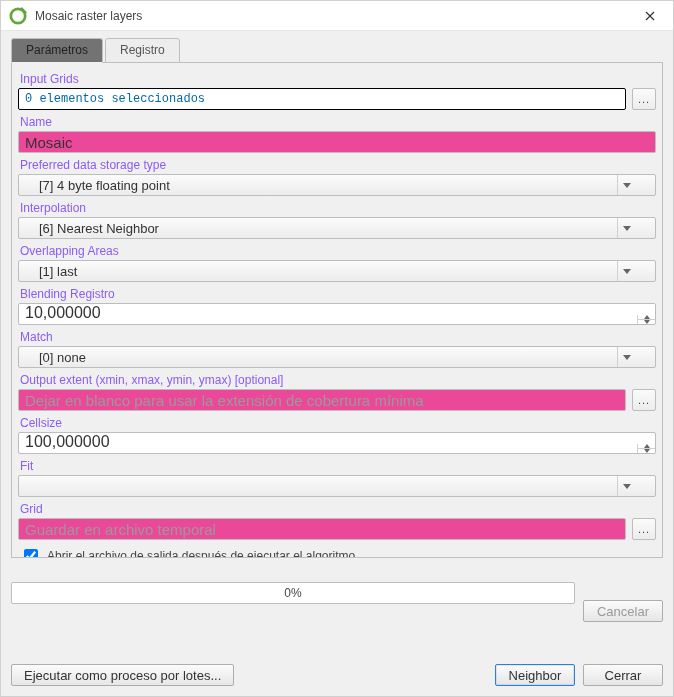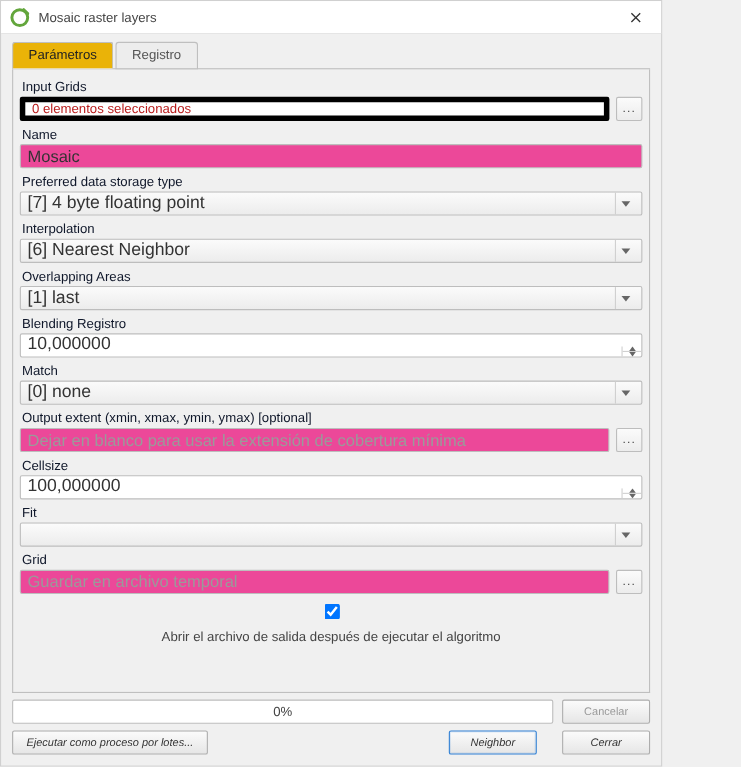--- a/index.html
+++ b/index.html
@@ -4,21 +4,21 @@
 <style>
   * { box-sizing: border-box; }
   html, body {
     margin: 0; padding: 0;
     font-family: "Segoe UI", Tahoma, sans-serif;
     font-size: 12px;
     background: #f0f0f0;
     color: #333;
   }
   .window {
-    width: 602px; height: 697px;
+    width: 674px; height: 697px;
     background: #f0f0f0;
     border: 1px solid #d0d0d0;
     display: flex; flex-direction: column;
   }
   .titlebar {
     height: 30px;
     background: #fff;
     display: flex; align-items: center;
     padding: 0 8px;
     border-bottom: 1px solid #e5e5e5;
@@ -52,36 +52,36 @@
     border: 1px solid #bfbfbf;
     border-bottom: 1px solid #bfbfbf;
     border-radius: 3px 3px 0 0;
     margin-right: 2px;
     background: #ededed;
     font-size: 12px; color: #555;
     position: relative; z-index: 1;
     cursor: default;
   }
   .tab.active {
-    background: #eab308;
+    background: #737373;
     border-bottom: 1px solid #f0f0f0;
     color: #222;
     z-index: 2;
   }
   .panel {
     flex: 1;
     border: 1px solid #bfbfbf;
     border-top: none;
     background: #f0f0f0;
     padding: 6px 6px;
     overflow-y: auto;
   }
   .field { margin-bottom: 2px; }
   .label {
-    font-size: 12px; color: #0f172a;
+    font-size: 12px; color: #8b5cf6;
     padding: 3px 2px 2px 2px;
   }
   .row {
     display: flex; align-items: stretch; gap: 6px;
   }
   .row .control { flex: 1; }
   input[type="text"], .textinput {
     width: 100%;
     height: 22px;
     border: 1px solid #bdbdbd;
@@ -89,35 +89,35 @@
     padding: 2px 6px;
     font-size: 15px;
     color: #333;
     border-radius: 2px;
   }
   input[type="text"]::placeholder, .textinput.placeholder {
     color: #9a9a9a;
   }
   .readonly-input {
     width: 100%; height: 22px;
-    border: 5px solid #000000;
+    border: 1px solid #000000;
     background: #fff;
     padding: 2px 6px;
-    font-size: 12px; color: #b91c1c;
+    font-size: 12px; color: #0369a1;
     border-radius: 2px;
-    display: flex; align-items: center;
+    display: flex; align-items: center; font-family: Liberation Mono, monospace;
   }
   .select {
     width: 100%; height: 22px;
     border: 1px solid #bdbdbd;
     background: linear-gradient(#fbfbfb,#ececec);
     border-radius: 2px;
     display: flex; align-items: center;
-    padding: 0 6px;
-    font-size: 16px; color: #333;
+    padding: 0 20px;
+    font-size: 13px; color: #333;
     position: relative;
     cursor: default;
   }
   .select .sel-text { flex:1; overflow:hidden; text-overflow:ellipsis; white-space:nowrap; }
   .select .sel-arrow {
     width: 18px; display:flex; align-items:center; justify-content:center;
     border-left: 1px solid #d0d0d0; height: 100%;
   }
   .select .sel-arrow::before {
     content:""; width:0;height:0;
@@ -157,21 +157,21 @@
     border-radius: 2px;
     background: linear-gradient(#fbfbfb,#ececec);
     display:flex; align-items:center; justify-content:center;
     font-size: 11px; color: #444;
     cursor: default;
     letter-spacing: 1px;
   }
   .checkbox-row {
     display:flex; align-items:center; gap:6px;
     padding: 4px 2px;
-    font-size:12px; color:#444;flex-direction:column;
+    font-size:12px; color:#444;
   }
   .checkbox-row input { width:14px; height:14px; }
   .bottom-area {
     padding: 6px 0 0 0;
     display:flex; flex-direction:column; gap:6px;
   }
   .progress-row {
     display:flex; gap:8px; align-items:center;
   }
   .progress {
@@ -181,27 +181,28 @@
     display:flex; align-items:center; justify-content:center;
     font-size:12px; color:#444;
   }
   .btn {
     height:22px; min-width:80px;
     border:1px solid #adadad;
     background: linear-gradient(#fbfbfb,#e6e6e6);
     border-radius:2px;
     display:flex; align-items:center; justify-content:center;
     padding: 0 12px;
-    font-size:10px; color:#333;
+    font-size:13px; color:#333;
     cursor:default;
+    margin-top:36px;
   }
   .btn.primary { border-color:#2f7fd4; box-shadow: inset 0 0 0 1px rgba(47,127,212,.15); }
   .btn.disabled { color:#9a9a9a; }
   .button-row {
-    display:flex; gap:23px; align-items:flex-end;font-style:italic;
+    display:flex; gap:8px; align-items:flex-end;
   }
   .button-row .spacer { flex:1; }
 </style>
 </head>
 <body>
 
 <div class="window">
   <div class="titlebar">
     <div class="logo">
       <svg viewBox="0 0 20 20" width="18" height="18">

